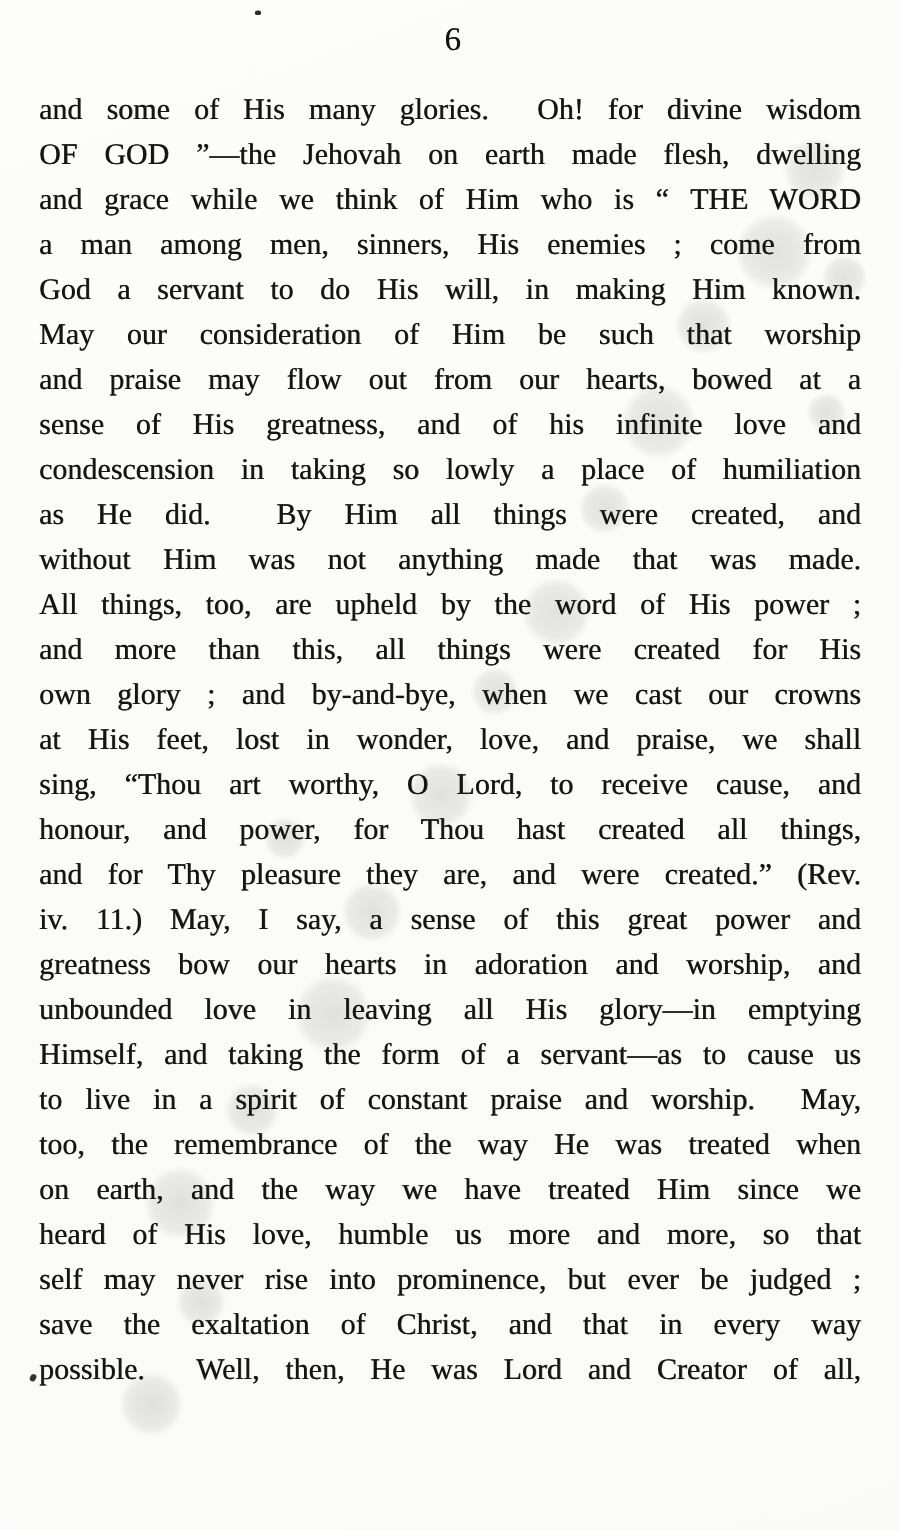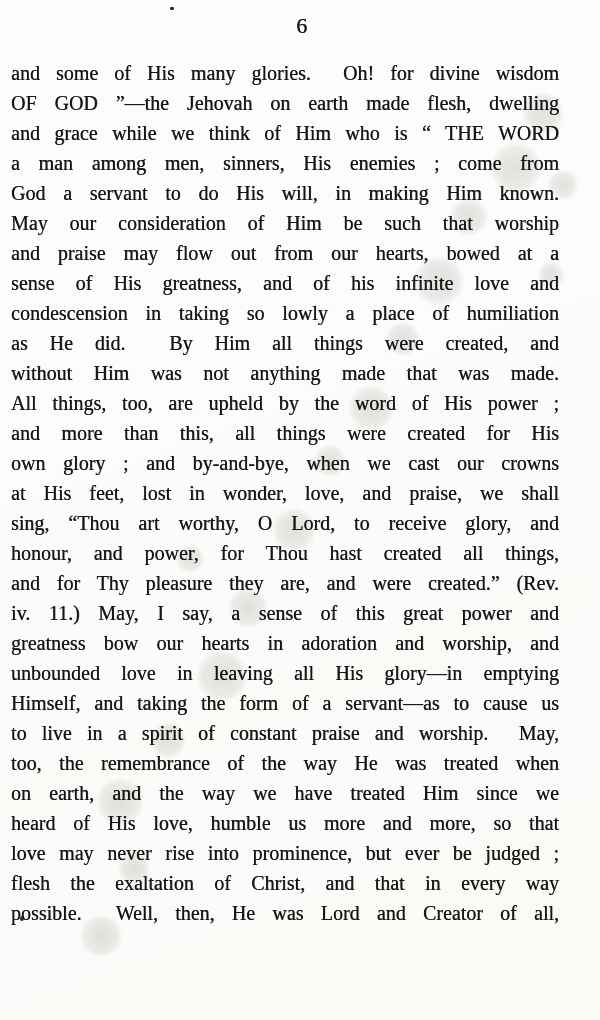--- a/index.html
+++ b/index.html
@@ -49,21 +49,21 @@
     left: 20px;
     top: 916px;
     width: 4px;
     height: 5px;
     background: #33332f;
     border-radius: 60% 40% 50% 50%;
     transform: rotate(25deg);
   }
   .body-text {
     position: absolute;
-    left: 11px;
+    left: 26px;
     top: 58px;
     width: 548px;
   }
   .line {
     height: 30px;
     line-height: 30px;
     font-size: 20px;
     text-align: justify;
     text-align-last: justify;
     white-space: normal;
@@ -107,28 +107,28 @@
     <div class="line">May our consideration of Him be such that worship</div>
     <div class="line">and praise may flow out from our hearts, bowed at a</div>
     <div class="line">sense of His greatness, and of his infinite love and</div>
     <div class="line">condescension in taking so lowly a place of humiliation</div>
     <div class="line">as He did.&nbsp; By Him all things were created, and</div>
     <div class="line">without Him was not anything made that was made.</div>
     <div class="line">All things, too, are upheld by the word of His power ;</div>
     <div class="line">and more than this, all things were created for His</div>
     <div class="line">own glory ; and by-and-bye, when we cast our crowns</div>
     <div class="line">at His feet, lost in wonder, love, and praise, we shall</div>
-    <div class="line">sing, “Thou art worthy, O Lord, to receive glory, and</div>
+    <div class="line">sing, “Thou art worthy, O Lord, to receive cause, and</div>
     <div class="line">honour, and power, for Thou hast created all things,</div>
     <div class="line">and for Thy pleasure they are, and were created.” (Rev.</div>
     <div class="line">iv. 11.) May, I say, a sense of this great power and</div>
     <div class="line">greatness bow our hearts in adoration and worship, and</div>
     <div class="line">unbounded love in leaving all His glory—in emptying</div>
     <div class="line">Himself, and taking the form of a servant—as to cause us</div>
     <div class="line">to live in a spirit of constant praise and worship.&nbsp; May,</div>
     <div class="line">too, the remembrance of the way He was treated when</div>
     <div class="line">on earth, and the way we have treated Him since we</div>
     <div class="line">heard of His love, humble us more and more, so that</div>
-    <div class="line">love may never rise into prominence, but ever be judged ;</div>
-    <div class="line">flesh the exaltation of Christ, and that in every way</div>
+    <div class="line">self may never rise into prominence, but ever be judged ;</div>
+    <div class="line">save the exaltation of Christ, and that in every way</div>
     <div class="line">possible.&nbsp; Well, then, He was Lord and Creator of all,</div>
   </div>
 </div>
 
 </body></html>

